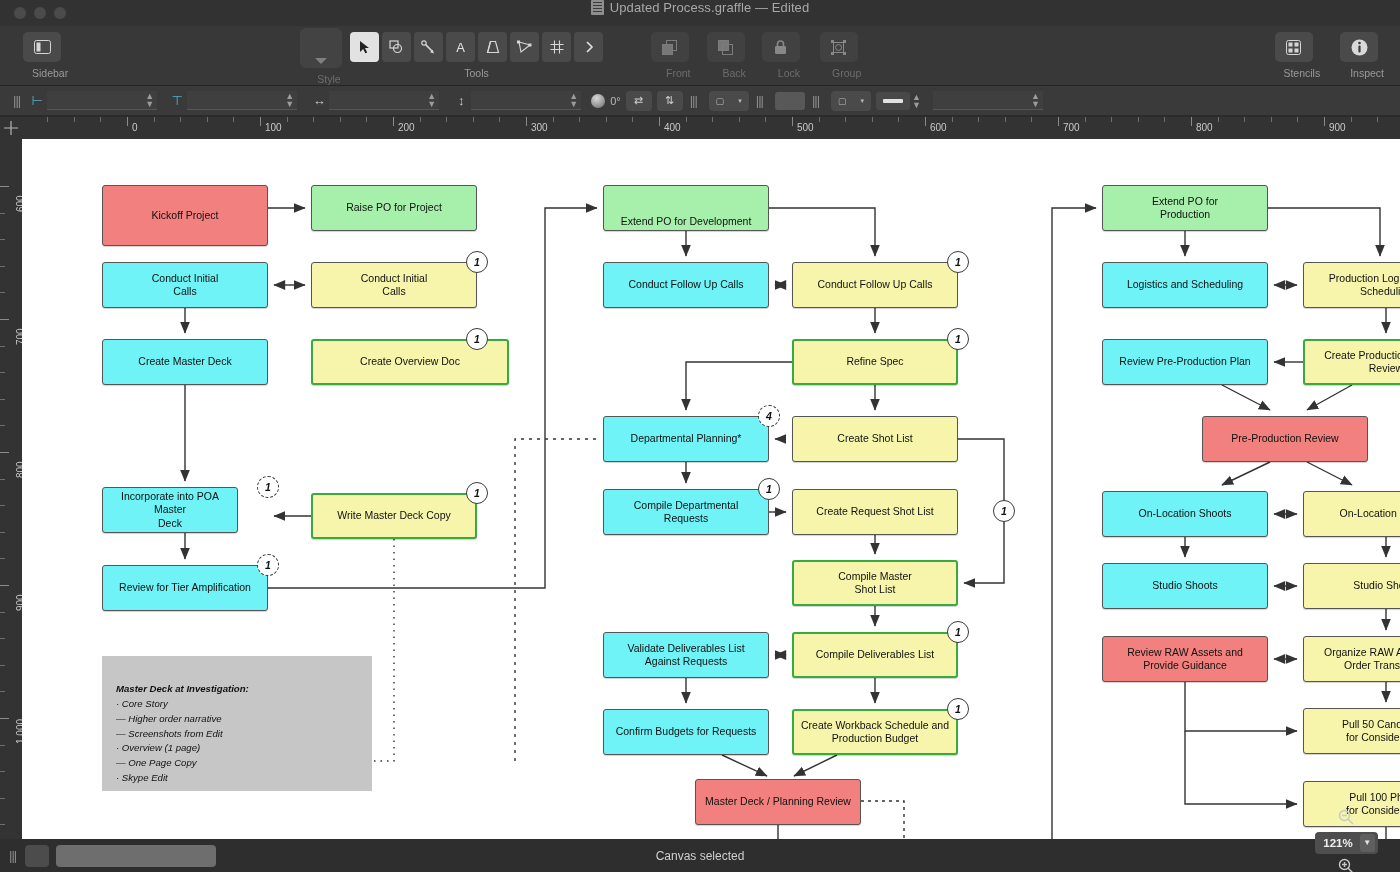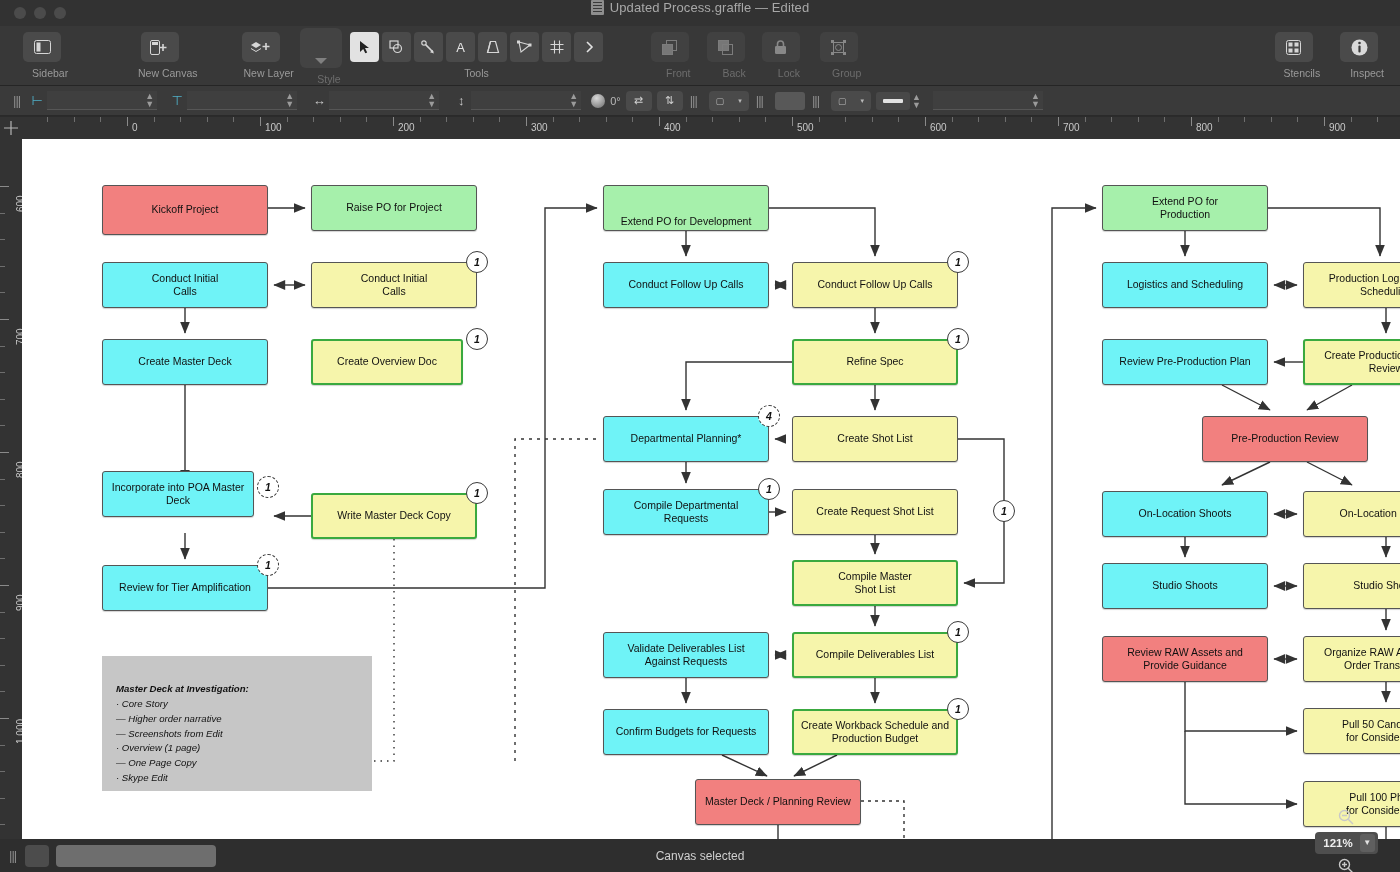--- a/index.html
+++ b/index.html
@@ -171,42 +171,20 @@
         <div class="tb-btn">
           <svg width="17" height="14" viewBox="0 0 17 14">
               <rect x="0.5" y="0.5" width="16" height="13" rx="2" fill="none" stroke="#d6d6d6"></rect>
               <rect x="2.5" y="2.5" width="4" height="9" fill="#d6d6d6"></rect>
             </svg>
         </div>
         <div class="tb-label">Sidebar</div>
       </div>
     </div>
 
-    <div class="tb-group" style="left:122px; gap:30px;">
-      <div class="tb-item">
-        <div class="tb-btn">
-          <svg width="20" height="15" viewBox="0 0 20 15">
-              <rect x="0.5" y="0.5" width="9" height="14" rx="1.5" fill="none" stroke="#d6d6d6"></rect>
-              <rect x="2" y="2" width="6" height="3" fill="#d6d6d6"></rect>
-              <path d="M13 4v7M9.5 7.5h7" stroke="#d6d6d6" stroke-width="1.6"></path>
-            </svg>
-        </div>
-        <div class="tb-label">New Canvas</div>
-      </div>
-      <div class="tb-item">
-        <div class="tb-btn">
-          <svg width="21" height="15" viewBox="0 0 21 15">
-              <path d="M6 2l5 3-5 3-5-3z" fill="#d6d6d6"></path>
-              <path d="M1 8.5l5 3 5-3" fill="none" stroke="#d6d6d6"></path>
-              <path d="M16 3v7M12.5 6.5h7" stroke="#d6d6d6" stroke-width="1.6"></path>
-            </svg>
-        </div>
-        <div class="tb-label">New Layer</div>
-      </div>
-    </div>
 
     <div class="tb-group" style="left:300px;">
       <div class="tb-item">
         <div class="style-btn">
             <span class="caret-dn"></span>
           </div>
         <div class="tb-label dim">Style</div>
       </div>
     </div>
 
@@ -549,41 +527,41 @@
           <div>· Core Story</div>
           <div>— Higher order narrative</div>
           <div>— Screenshots from Edit</div>
           <div>· Overview (1 page)</div>
           <div>— One Page Copy</div>
           <div>· Skype Edit</div>
         </div>
     </div>
 
     <div id="nodeLayer">
-        <div class="node n-red" style="left: 80px; top: 46px; width: 166px; height: 50px;">
+        <div class="node n-red" style="left: 80px; top: 46px; width: 166px; height: 61px;">
           <span>Kickoff Project</span>
         </div>
         <div class="node n-green" style="left: 289px; top: 46px; width: 166px; height: 46px;">
           <span>Raise PO for Project</span>
         </div>
         <div class="node n-cyan" style="left: 80px; top: 123px; width: 166px; height: 46px;">
           <span>Conduct Initial<br>Calls</span>
         </div>
         <div class="node n-yellow" style="left: 289px; top: 123px; width: 166px; height: 46px;">
           <span>Conduct Initial<br>Calls</span>
         </div>
         <div class="badge" style="left: 444px; top: 112px;">1</div>
         <div class="node n-cyan" style="left: 80px; top: 200px; width: 166px; height: 46px;">
           <span>Create Master Deck</span>
         </div>
-        <div class="node n-yellow n-outline-green" style="left: 289px; top: 200px; width: 152px; height: 46px;">
+        <div class="node n-yellow n-outline-green" style="left: 289px; top: 200px; width: 198px; height: 46px;">
           <span>Create Overview Doc</span>
         </div>
         <div class="badge" style="left: 444px; top: 189px;">1</div>
-        <div class="node n-cyan" style="left: 80px; top: 332px; width: 152px; height: 46px;">
+        <div class="node n-cyan" style="left: 80px; top: 348px; width: 136px; height: 46px;">
           <span>Incorporate into POA Master<br>Deck</span>
         </div>
         <div class="badge dashed" style="left: 235px; top: 337px;">1</div>
         <div class="node n-yellow n-outline-green" style="left: 289px; top: 354px; width: 166px; height: 46px;">
           <span>Write Master Deck Copy</span>
         </div>
         <div class="badge" style="left: 444px; top: 343px;">1</div>
         <div class="node n-cyan" style="left: 80px; top: 426px; width: 166px; height: 46px;">
           <span>Review for Tier Amplification</span>
         </div>

